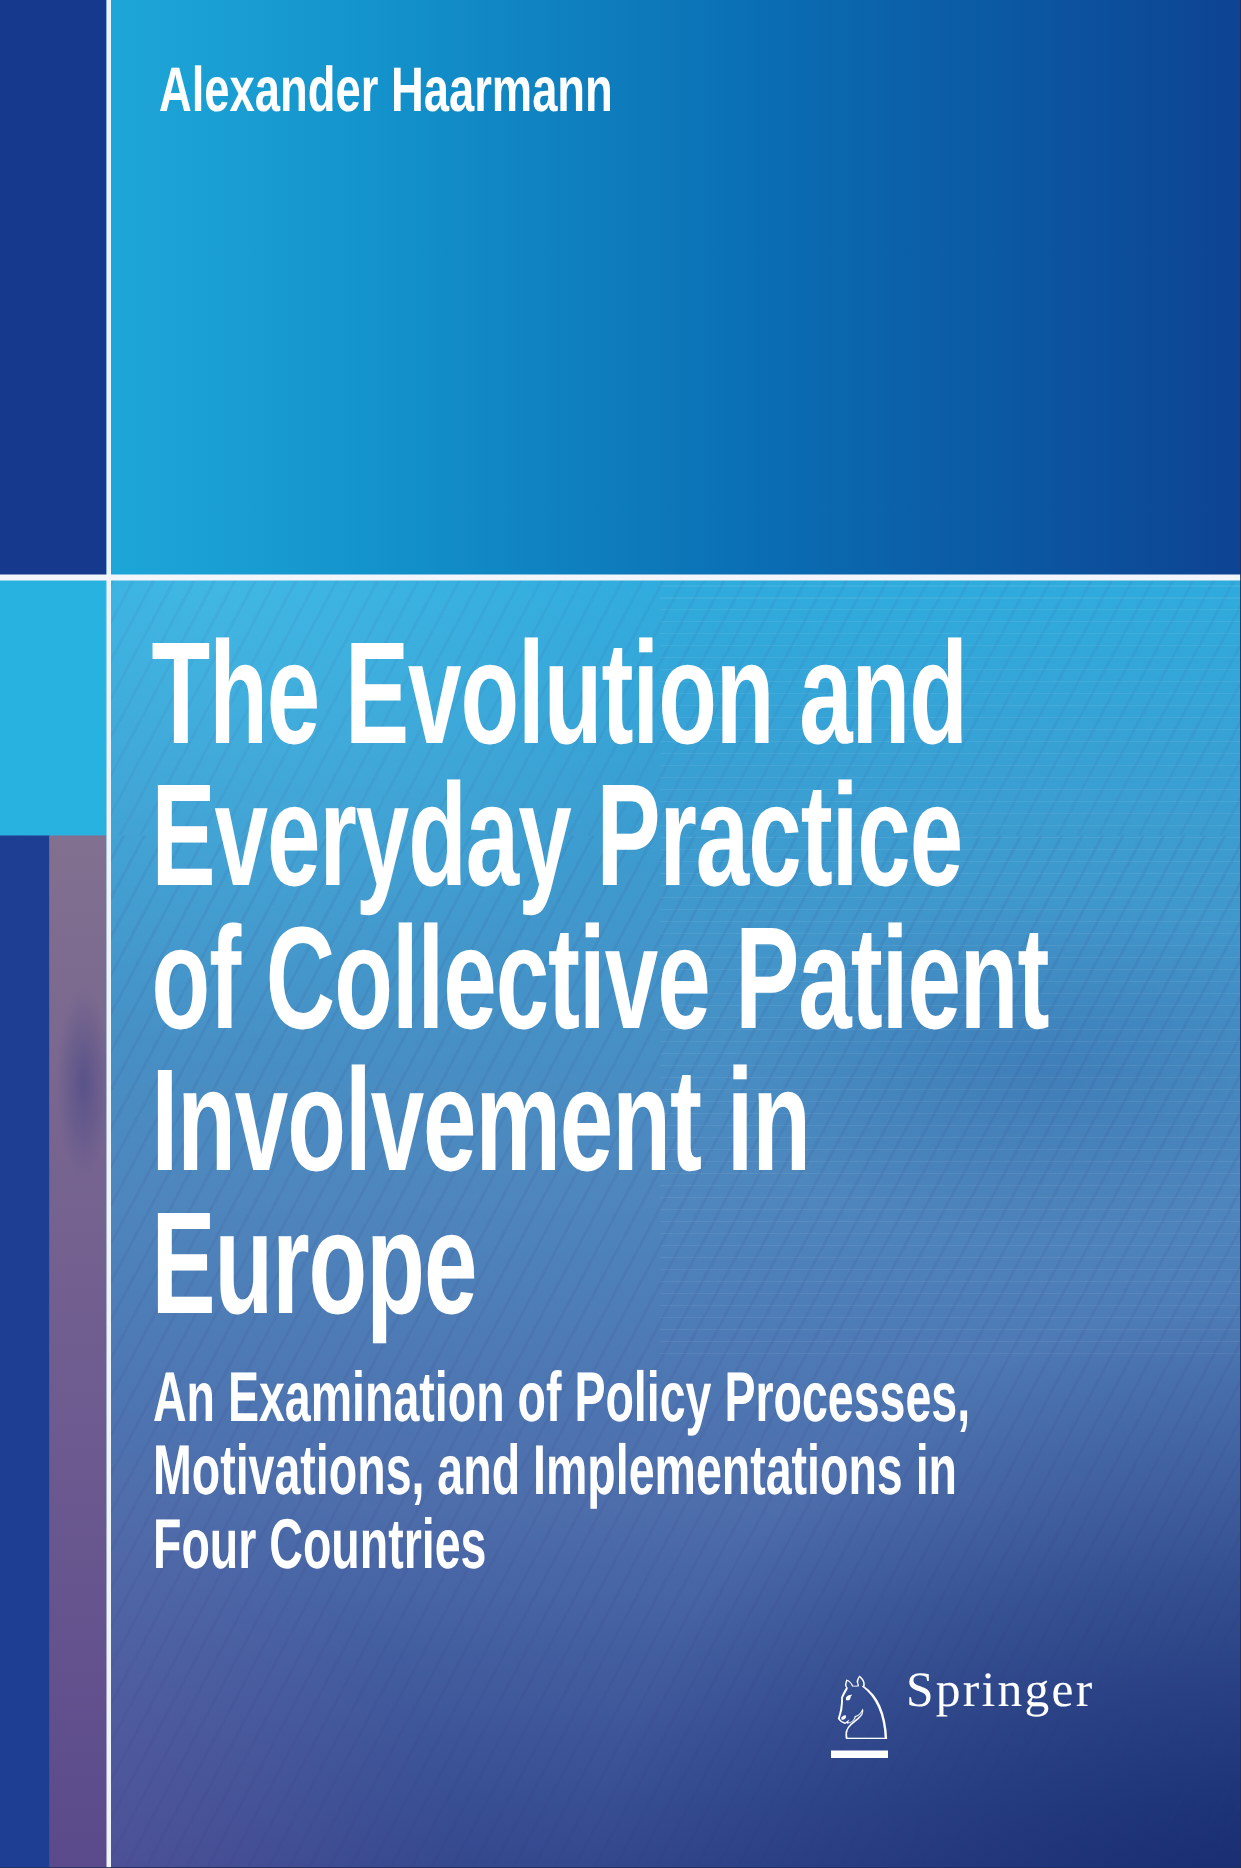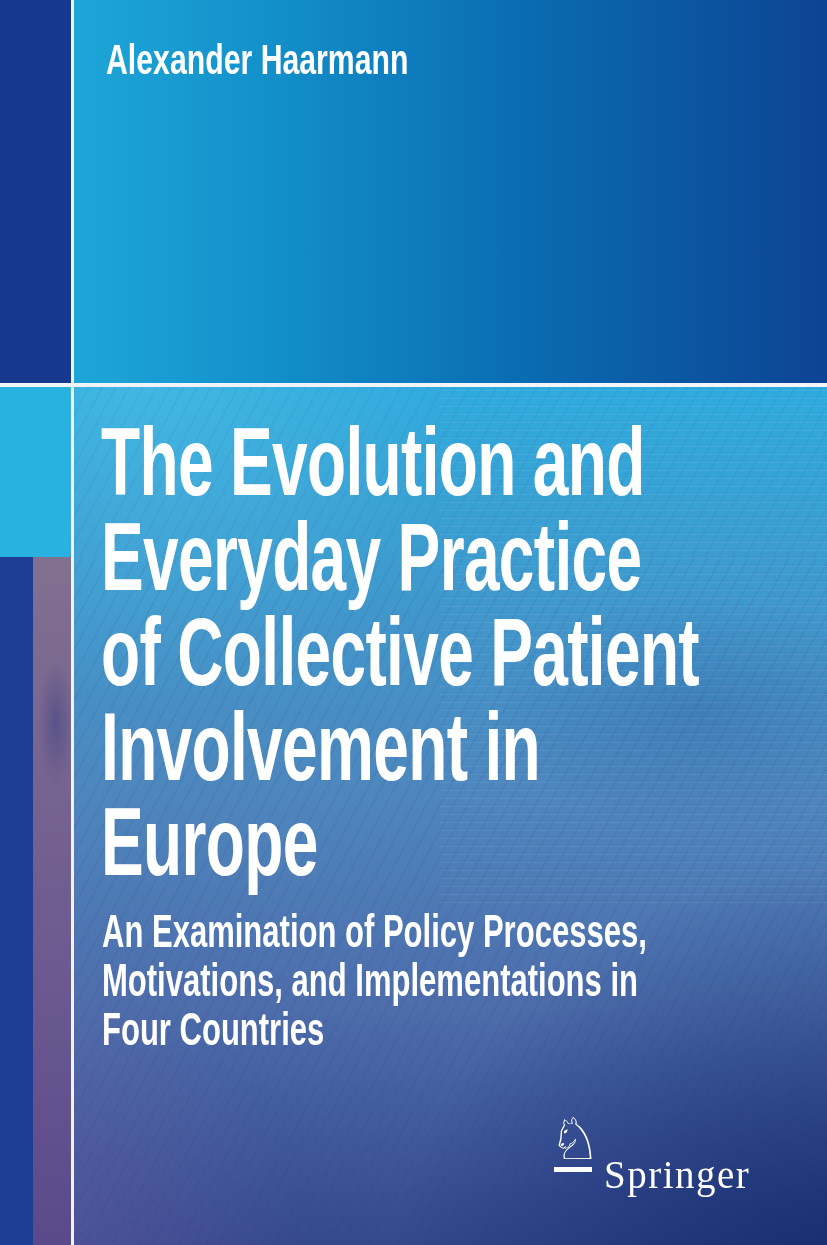--- a/index.html
+++ b/index.html
@@ -93,23 +93,23 @@
   .horse{
     left:549px;top:1110px;
     font-family:"DejaVu Sans", sans-serif;
     font-size:58px;line-height:1;color:#ffffff;
   }
   .horse-bar{
     left:554px;top:1167px;width:38px;height:5px;
     background:#ffffff;
   }
   .springer-word{
-    left:604px;top:1155px;
+    left:604px;top:1111px;
     font-family:"Liberation Serif", serif;
-    font-size:39px;line-height:1;color:#ffffff;
+    font-size:33px;line-height:1;color:#ffffff;
     letter-spacing:1.5px;
     white-space:nowrap;
   }
 </style>
 </head>
 <body>
 
 <div class="cover">
 
   <div class="abs band-top"></div>

